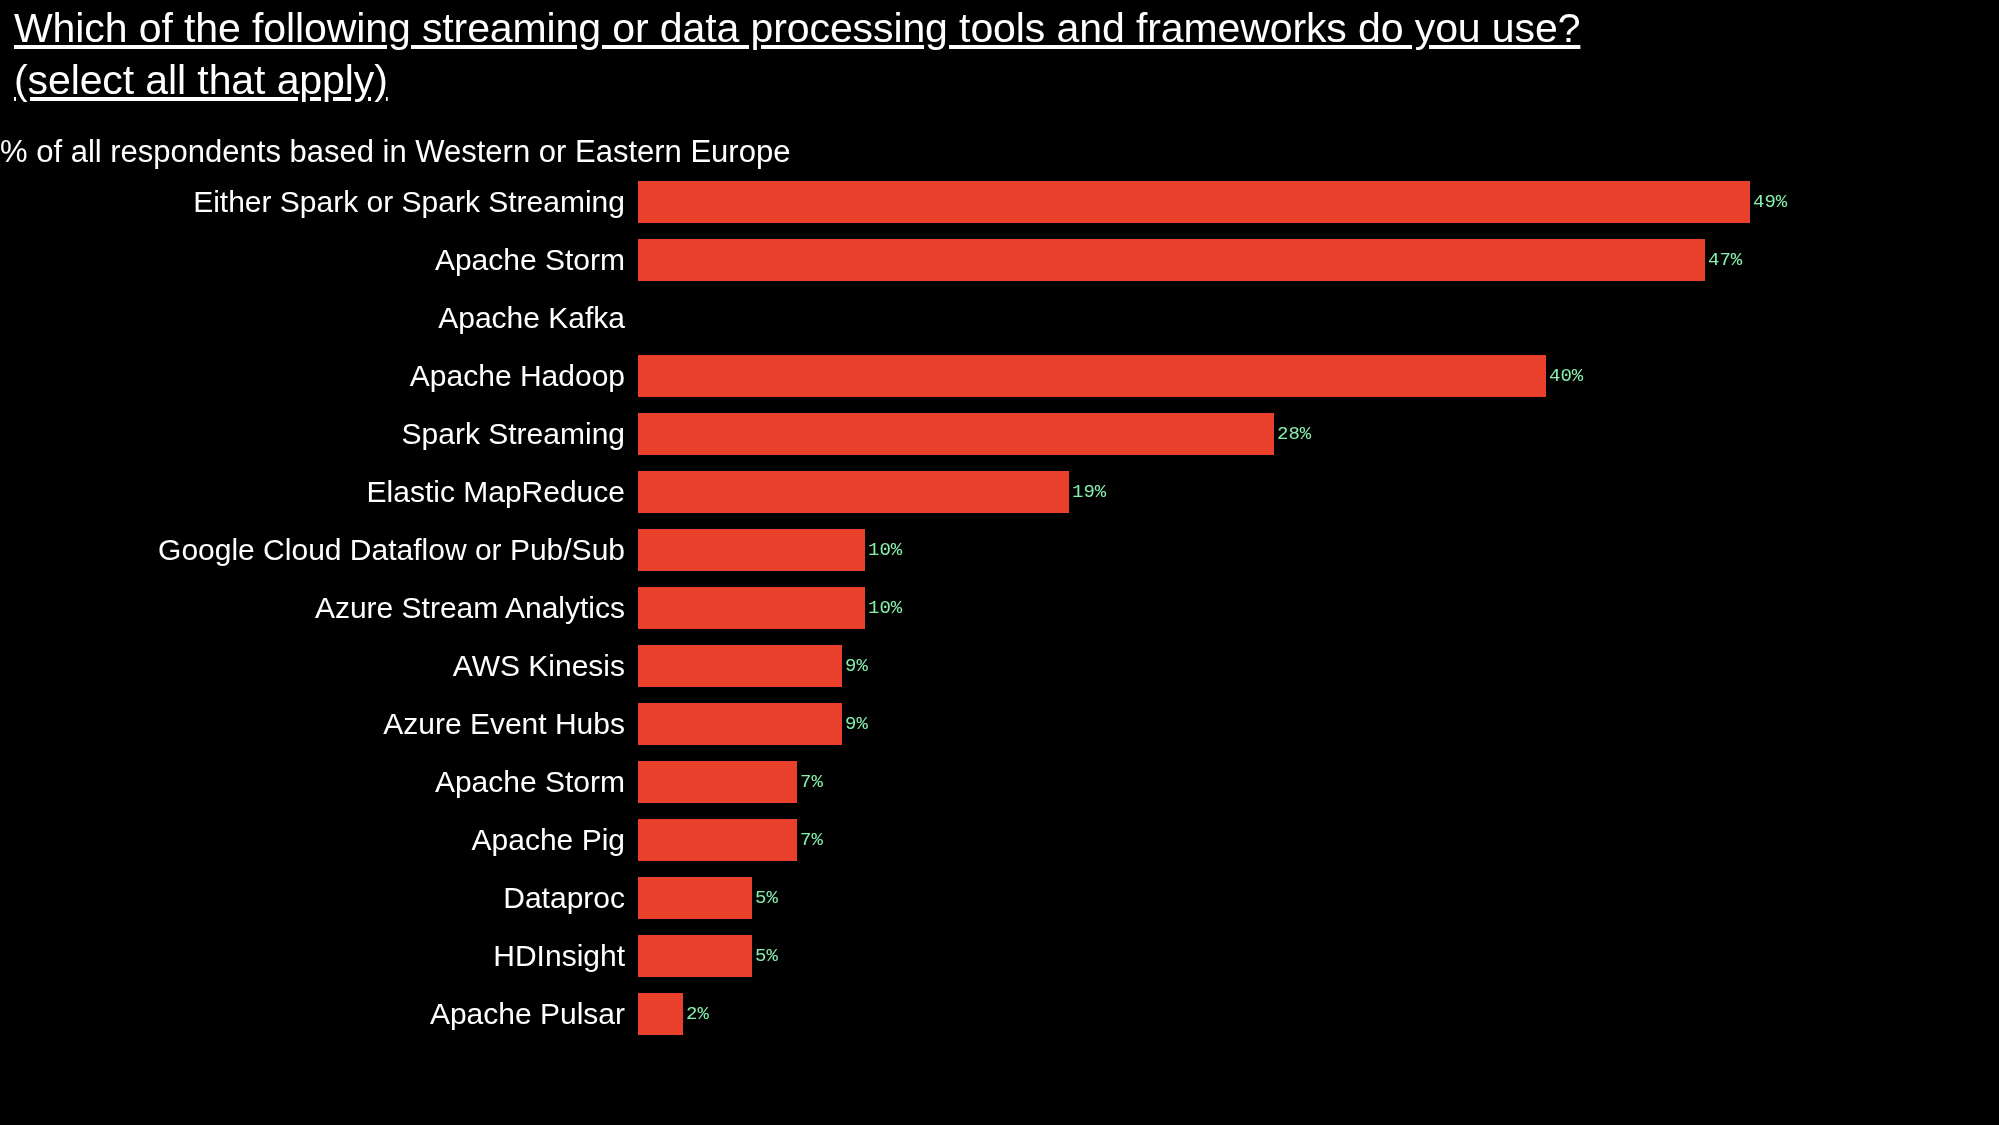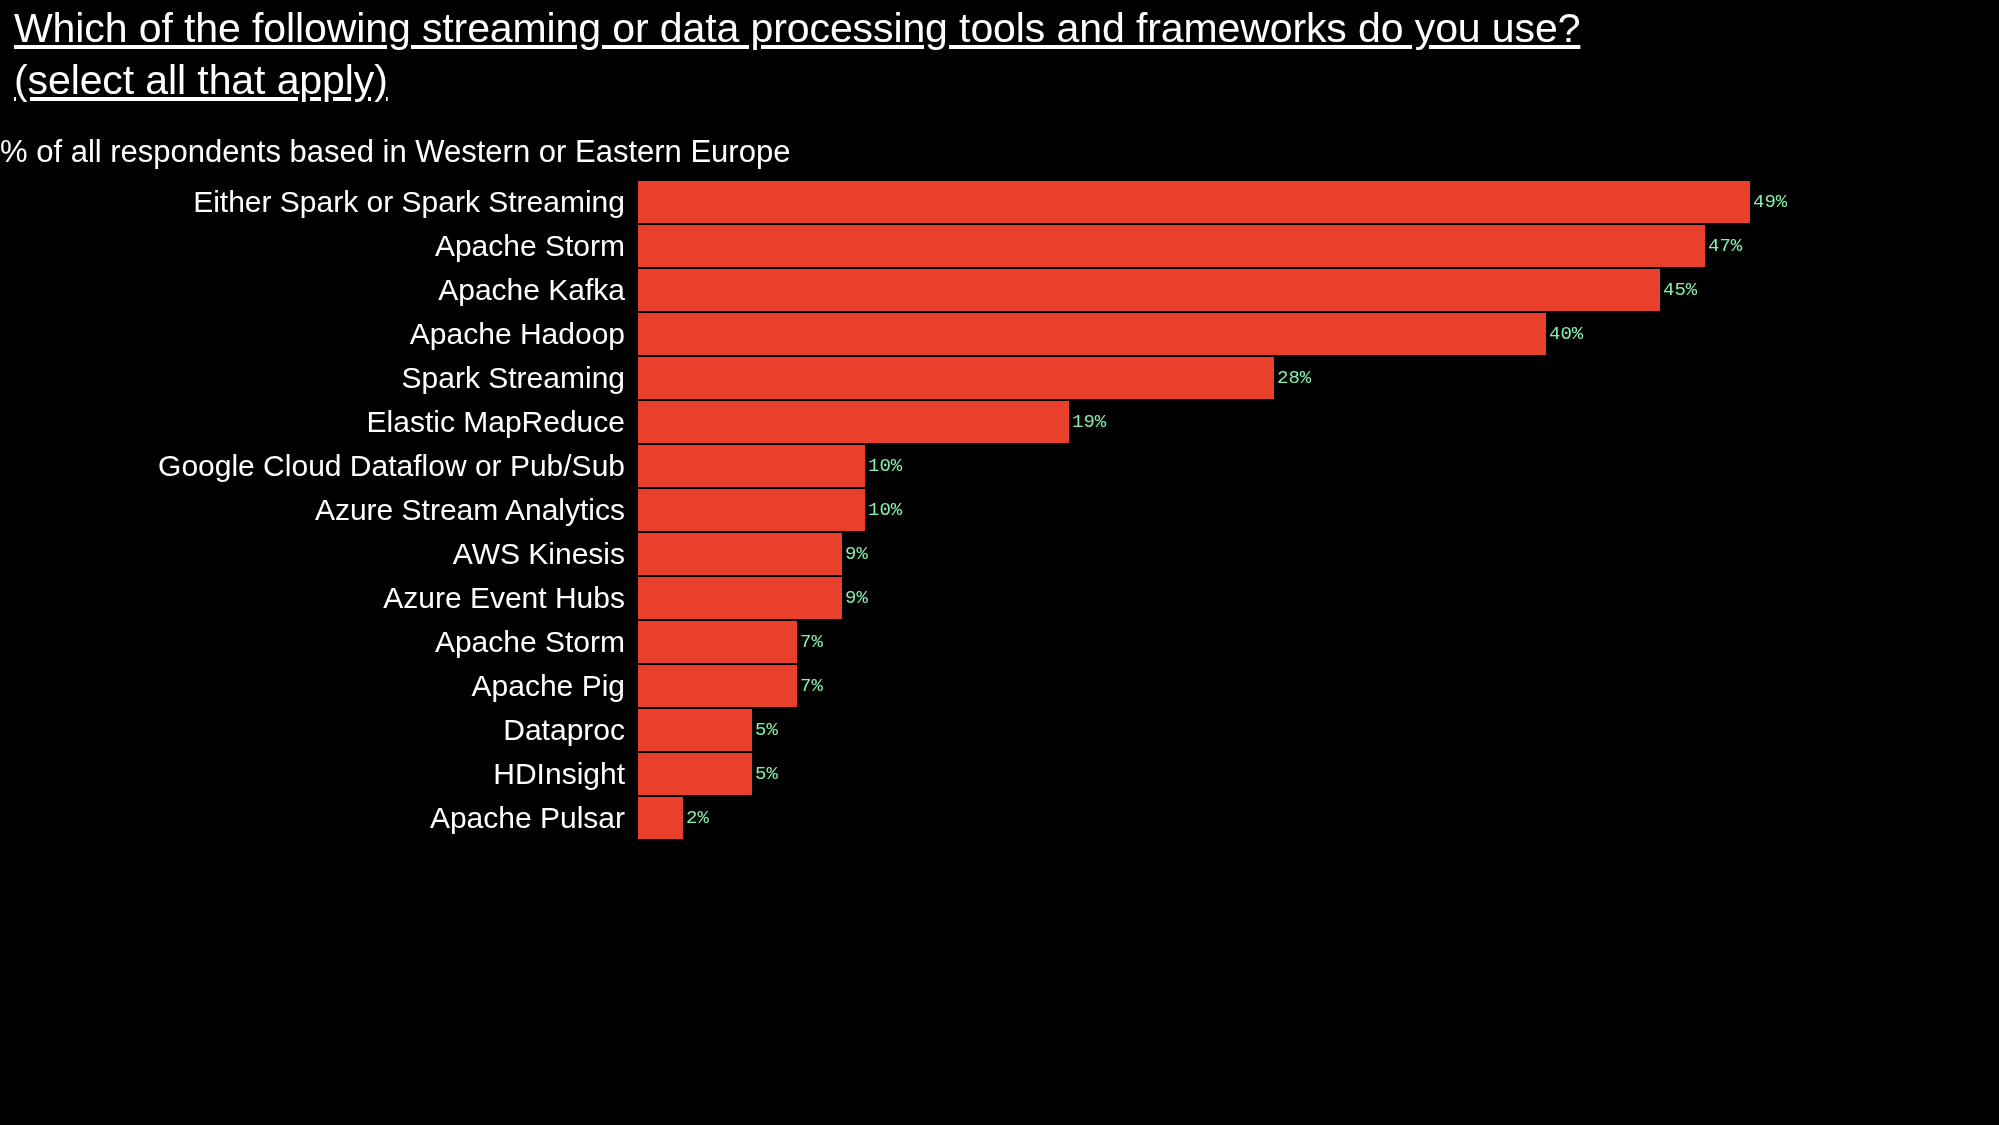--- a/index.html
+++ b/index.html
@@ -45,21 +45,21 @@
     color: #ffffff;
   }
   #plot-area {
     position: absolute;
     left: 0;
     top: 181px;
     width: 1999px;
   }
   .bar-row {
     position: relative;
-    height: 44px;
+    height: 58px;
   }
   .cat-label {
     position: absolute;
     right: 1374px;   
     top: 0;
     height: 42px;
     line-height: 42px;
     font-size: 30px;
     color: #ffffff;
     white-space: nowrap;
@@ -107,24 +107,20 @@
       </div>
       <div class="bar-row">
         <div class="cat-label">Apache Storm</div>
         <div class="bar-wrap">
           <div class="bar" style="background: rgb(232, 64, 42); width: 1067px;"></div>
           <div class="bar-value">47%</div>
         </div>
       </div>
       <div class="bar-row">
         <div class="cat-label">Apache Kafka</div>
-        <div class="bar-wrap">
-          <div class="bar" style="background: rgb(232, 64, 42); width: 1022px;"></div>
-          <div class="bar-value">45%</div>
-        </div>
       </div>
       <div class="bar-row">
         <div class="cat-label">Apache Hadoop</div>
         <div class="bar-wrap">
           <div class="bar" style="background: rgb(232, 64, 42); width: 908px;"></div>
           <div class="bar-value">40%</div>
         </div>
       </div>
       <div class="bar-row">
         <div class="cat-label">Spark Streaming</div>

